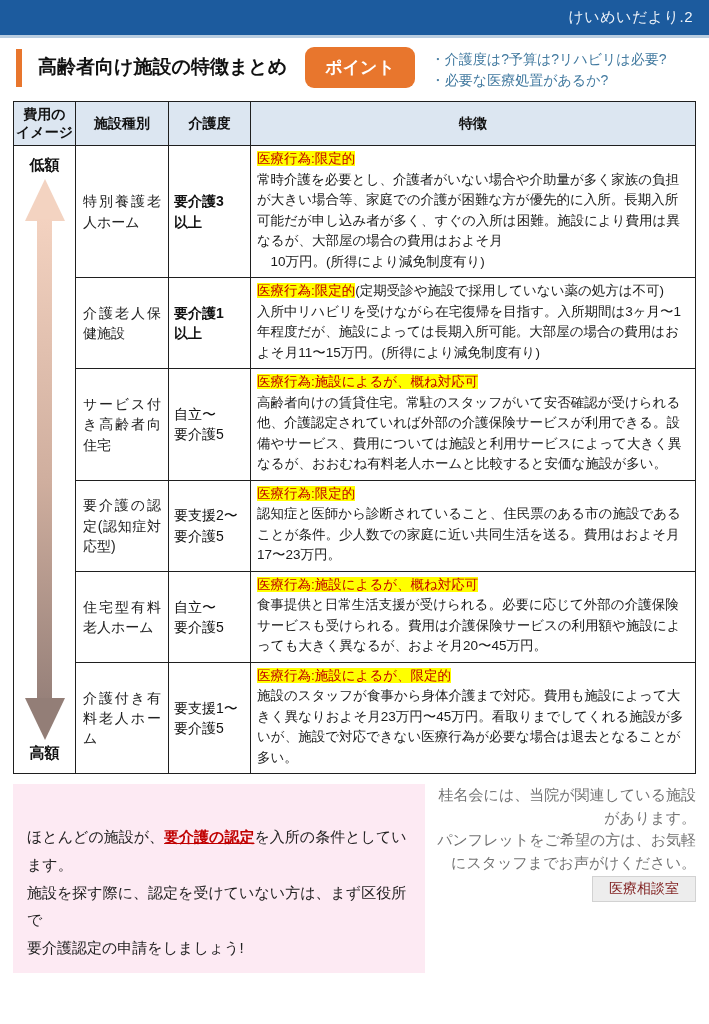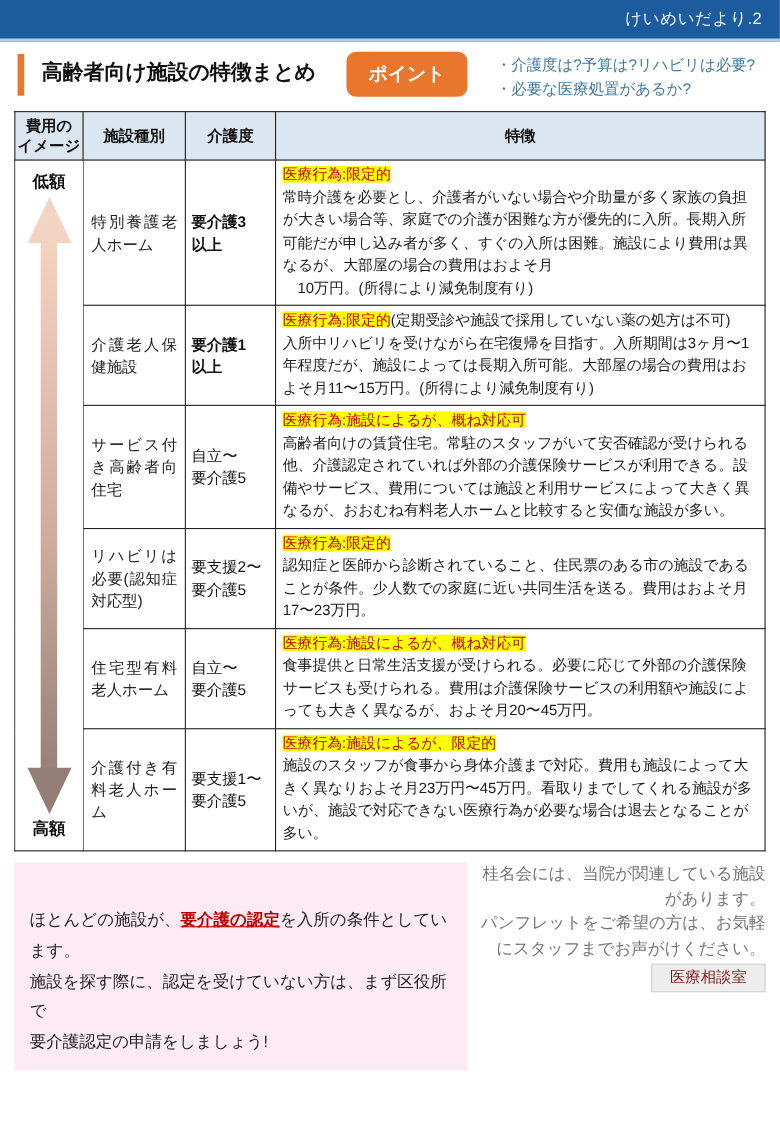--- a/index.html
+++ b/index.html
@@ -22,23 +22,23 @@
 
   
   .title-row {
     display:flex; align-items:flex-start; gap:16px;
     padding:9px 12px 6px 16px;
   }
   .accent-bar { width:6px; height:38px; background:#e8762d; margin-top:2px; }
   .page-title { font-size:19px; font-weight:bold; color:#111; line-height:40px; }
   .point-badge {
     background:#e8762d; color:#fff; font-weight:bold; font-size:17px;
-    padding:9px 20px; border-radius:9px; margin-left:12px;
-  }
-  .bullets { color:#41799f; font-size:14px; line-height:1.5; padding-top:2px;margin-left:10px; }
+    padding:9px 20px; border-radius:9px; margin-left:2px;
+  }
+  .bullets { color:#41799f; font-size:14px; line-height:1.5; padding-top:2px; }
 
   
   table.facility {
     border-collapse:collapse; table-layout:fixed;
     width:682px; margin:4px 0 0 13px;
   }
   .facility th, .facility td { border:1.6px solid #1f1f1f; vertical-align:top; }
   .facility thead th {
     background:#dce6f1; font-size:14px; font-weight:bold; color:#111;
     text-align:center; vertical-align:middle; padding:4px 2px; height:44px; line-height:1.25;
@@ -165,21 +165,21 @@
     <tr>
       <td class="type-cell">サービス付き高齢者向住宅</td>
       <td class="care-cell pre">自立〜
 要介護5</td>
       <td class="feat-cell">
         <span class="hl">医療行為:施設によるが、概ね対応可</span><span class="hl-suffix"></span>
         <div class="feat-body pre">高齢者向けの賃貸住宅。常駐のスタッフがいて安否確認が受けられる他、介護認定されていれば外部の介護保険サービスが利用できる。設備やサービス、費用については施設と利用サービスによって大きく異なるが、おおむね有料老人ホームと比較すると安価な施設が多い。</div>
       </td>
     </tr>
     <tr>
-      <td class="type-cell">リハビリは必要(認知症対応型)</td>
+      <td class="type-cell">要介護の認定(認知症対応型)</td>
       <td class="care-cell pre">要支援2〜
 要介護5</td>
       <td class="feat-cell">
         <span class="hl">医療行為:限定的</span><span class="hl-suffix"></span>
         <div class="feat-body pre">認知症と医師から診断されていること、住民票のある市の施設であることが条件。少人数での家庭に近い共同生活を送る。費用はおよそ月17〜23万円。</div>
       </td>
     </tr>
     <tr>
       <td class="type-cell">住宅型有料老人ホーム</td>
       <td class="care-cell pre">自立〜

